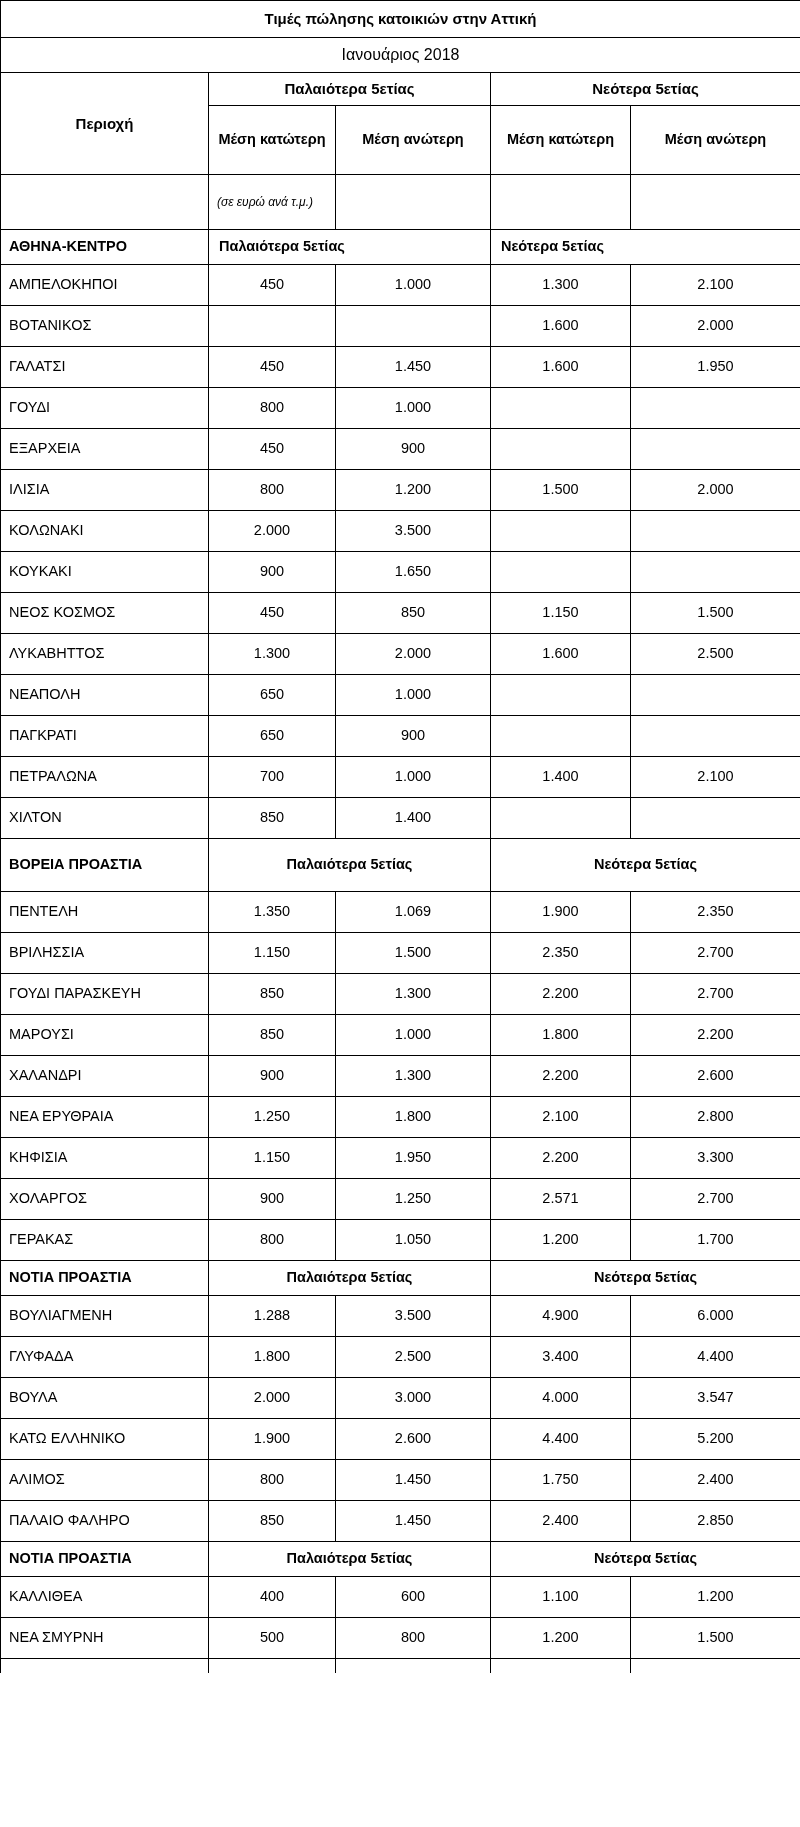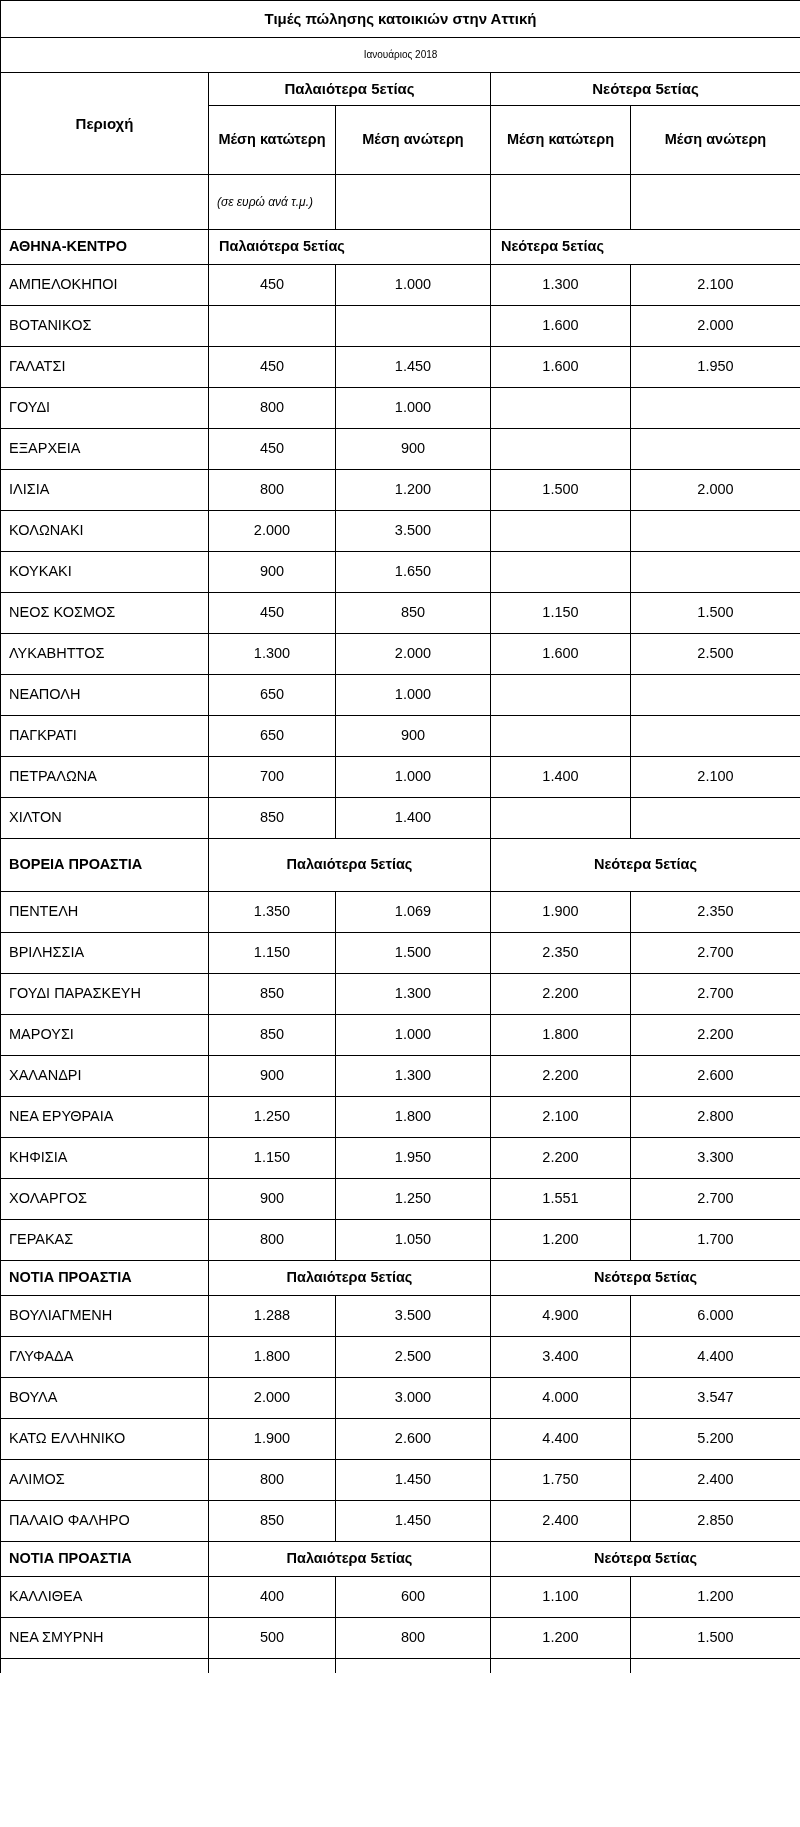--- a/index.html
+++ b/index.html
@@ -41,21 +41,21 @@
   
   td.title-cell {
     text-align: center;
     font-weight: bold;
     font-size: 15px;
     height: 36px;
   }
   td.subtitle-cell {
     text-align: center;
     font-weight: normal;
-    font-size: 10px;
+    font-size: 16px;
     height: 34px;
   }
   
   td.group-head {
     text-align: center;
     font-weight: bold;
     font-size: 15px;
     height: 32px;
   }
   td.col-head {
@@ -306,21 +306,21 @@
           <td class="area-name">ΚΗΦΙΣΙΑ</td>
           <td class="num">1.150</td>
           <td class="num">1.950</td>
           <td class="num">2.200</td>
           <td class="num">3.300</td>
         </tr>
         <tr class="data-row">
           <td class="area-name">ΧΟΛΑΡΓΟΣ</td>
           <td class="num">900</td>
           <td class="num">1.250</td>
-          <td class="num">1.551</td>
+          <td class="num">2.571</td>
           <td class="num">2.700</td>
         </tr>
         <tr class="data-row">
           <td class="area-name">ΓΕΡΑΚΑΣ</td>
           <td class="num">800</td>
           <td class="num">1.050</td>
           <td class="num">1.200</td>
           <td class="num">1.700</td>
         </tr>
         <tr class="section-row">

